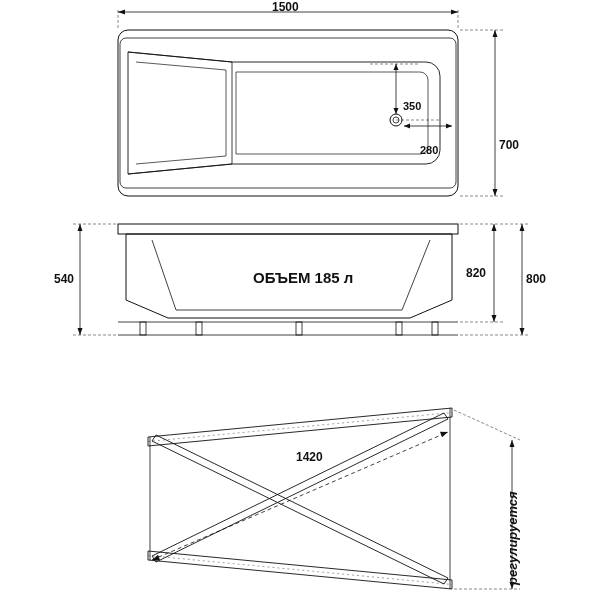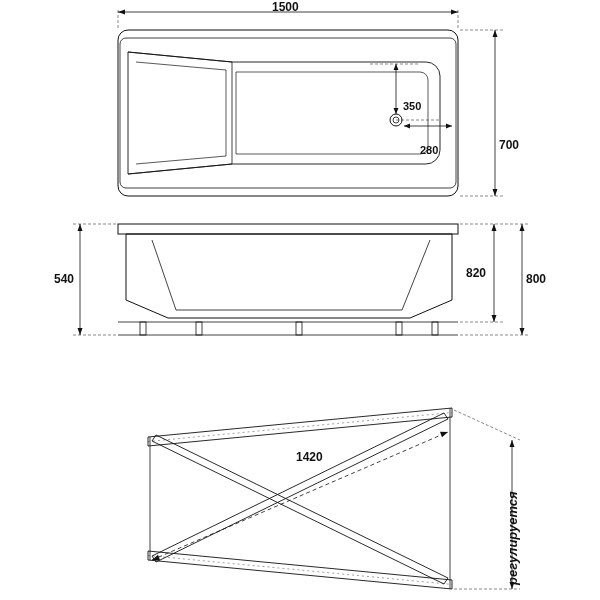--- a/index.html
+++ b/index.html
@@ -148,20 +148,21 @@
         <path d="M512 589 l-2.5 -7 h5 z" fill="#111" stroke="none"></path>
       </g>
     </g>
   </svg>
 
   <div class="lbl" style="left:272px;top:0px;">1500</div>
   <div class="lbl" style="left:499px;top:106px;margin-top:32px;">700</div>
   <div class="lbl small" style="left:403px;top:100px;">350</div>
   <div class="lbl small" style="left:420px;top:128px;margin-top:16px;">280</div>
 
+  <div class="vol" style="left:253px;top:269px;">ОБЪЕМ 185 л</div>
 
   <div class="lbl" style="left:54px;top:272px;">540</div>
   <div class="lbl" style="left:466px;top:266px;">820</div>
   <div class="lbl" style="left:526px;top:272px;">800</div>
 
   <div class="lbl" style="left:296px;top:450px;">1420</div>
   <div class="rot" style="left:505px;top:585px;">регулируется</div>
 
 </div>
 

